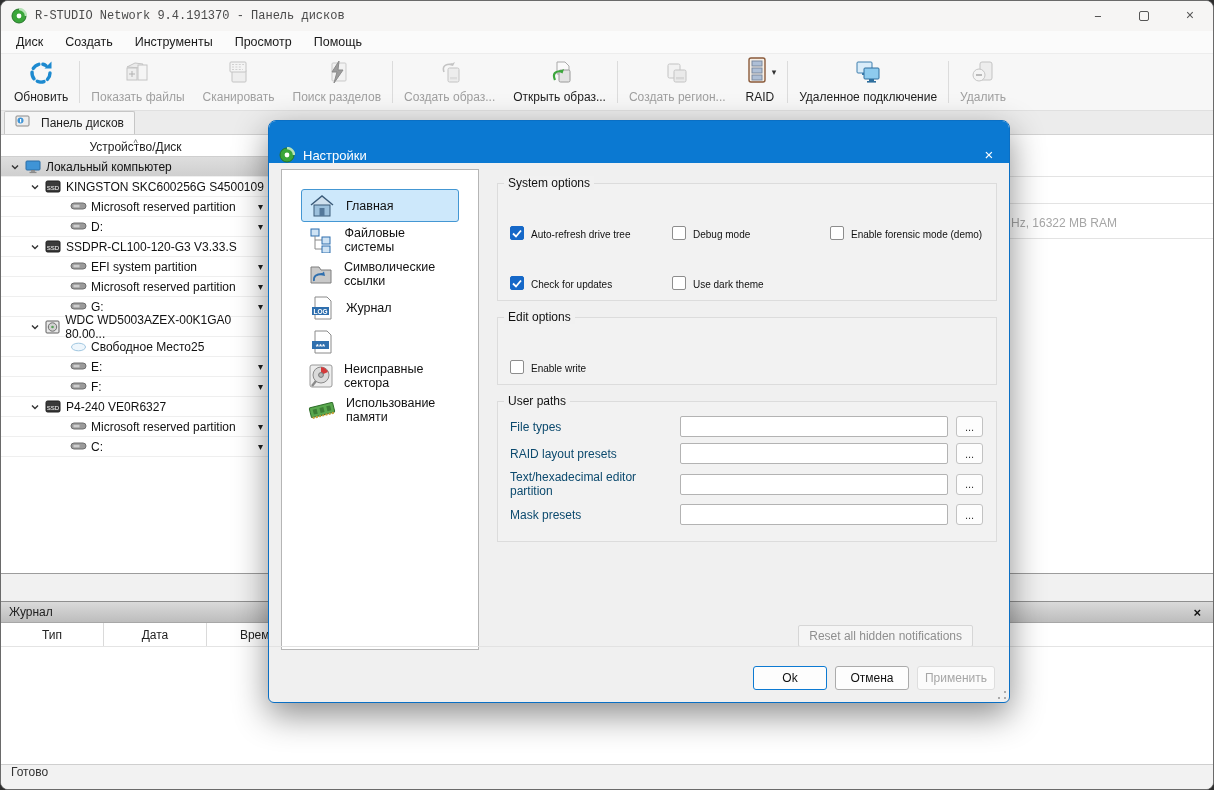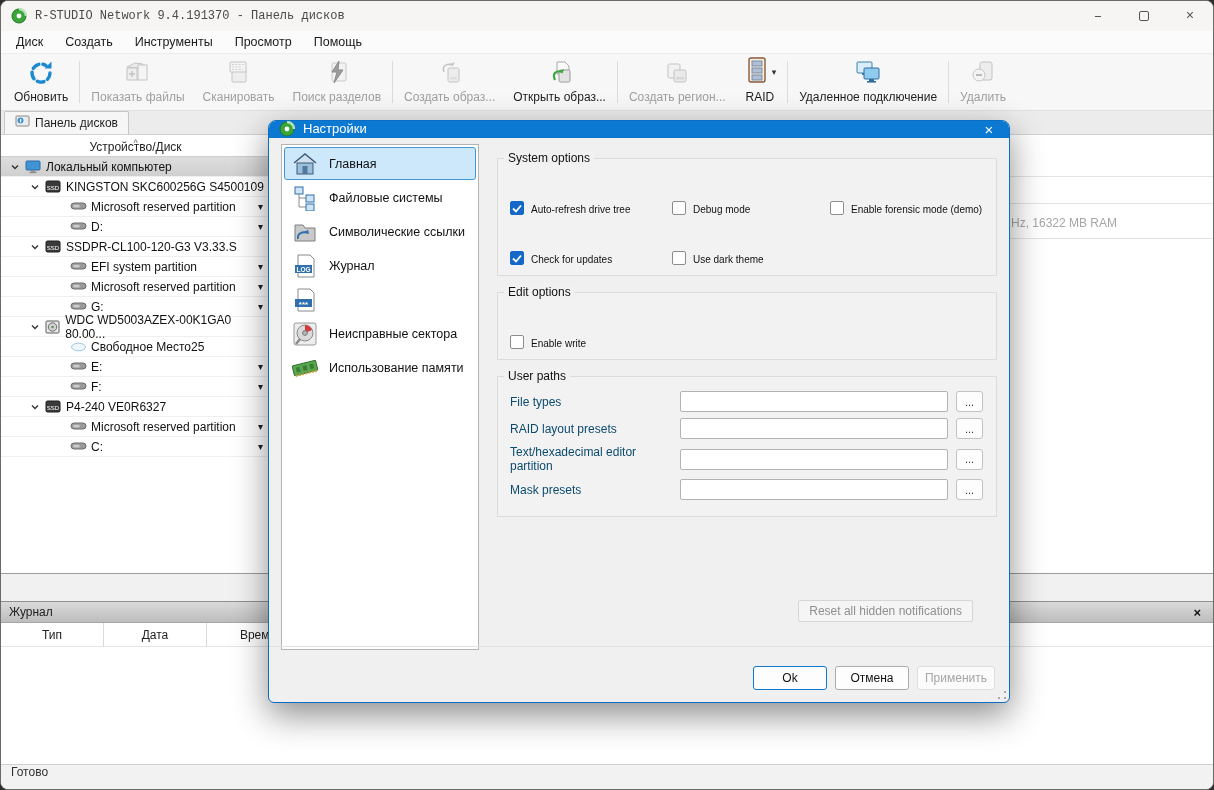--- a/index.html
+++ b/index.html
@@ -23,21 +23,21 @@
   .tbtn { display:flex; flex-direction:column; align-items:center; justify-content:flex-end; padding:3px 9px 4px; font-size:12px; color:#1f1f1f; position:relative; }
   .tbtn:not(.en) { color:#9f9f9f; }
   .tbtn:not(.en) svg { filter:grayscale(1); opacity:.55; }
   .tbtn .iconwrap { display:flex; align-items:center; gap:2px; margin-bottom:2px; }
   .tsep { width:1px; background:#dcdcdc; margin:5px 2px; }
   .ddarrow { font-size:9px; color:#333; }
 
   
   .tabstrip { height:24px; background:#ececec; border-bottom:1px solid #d2d2d2; display:flex; align-items:flex-end; padding-left:3px; flex:0 0 auto; }
   .tab { height:23px; background:#f6f6f6; border:1px solid #c6c6c6; border-bottom:none; border-radius:2px 2px 0 0;
-         display:flex; align-items:center; gap:5px; padding:0 10px; font-size:12px; color:#1f1f1f; }
+         display:flex; align-items:center; gap:11px; padding:0 10px; font-size:12px; color:#1f1f1f; }
 
   
   .mainarea { height:438px; display:flex; background:#fff; position:relative; flex:0 0 auto; }
   .treepanel { width:270px; border-right:1px solid #b0b0b0; background:#fff; display:flex; flex-direction:column; }
   .theader { height:22px; border-bottom:1px solid #cfcfcf; text-align:center; font-size:12px; color:#222; line-height:24px; position:relative; }
   .sortcaret { position:absolute; top:-4px; left:50%; transform:translateX(-50%); font-size:9px; color:#666; }
   .trow { height:20px; display:flex; align-items:center; border-bottom:1px solid #efefef; font-size:12px; color:#111; position:relative; }
   .trow.selected { background:linear-gradient(#dedede,#cfcfcf); }
   .lvl0 { padding-left:5px; } .lvl1 { padding-left:25px; } .lvl2 { padding-left:68px; }
   .expander { width:18px; display:flex; align-items:center; justify-content:center; }
@@ -58,25 +58,25 @@
   .logcols { height:24px; background:#fff; border-bottom:1px solid #e4e4e4; display:flex; font-size:12px; color:#222; }
   .logcell { width:103px; border-right:1px solid #dadada; display:flex; align-items:center; justify-content:center; }
   .logbody { flex:1; background:#fff; }
 
   
   .statusbar { height:27px; background:#f2f2f2; border-top:1px solid #cfcfcf; display:flex; align-items:flex-end; padding:12px 10px; font-size:12px; color:#333; flex:0 0 auto; }
 
   
   .dlg { position:absolute; left:268px; top:120px; width:742px; height:583px; background:#f0f0f0; z-index:10;
          border:1px solid #0a6fc4; border-radius:8px 8px 6px 6px; box-shadow:0 12px 34px rgba(0,0,0,.45); display:flex; flex-direction:column; }
-  .dlgtitle { height:17px; background:#0b79d2; border-radius:7px 7px 0 0; display:flex; align-items:flex-start; gap:8px; padding:0 4px 0 10px; color:#fff; font-size:13px; flex:0 0 auto; }
+  .dlgtitle { height:42px; background:#0b79d2; border-radius:7px 7px 0 0; display:flex; align-items:flex-end; gap:8px; padding:0 4px 0 10px; color:#fff; font-size:13px; flex:0 0 auto; }
   .dlgclose { margin-left:auto; width:32px; text-align:center; font-size:15px; color:#fff; }
   .dlgbody { flex:1; position:relative; }
 
-  .dlgside { position:absolute; left:12px; top:6px; width:198px; bottom:52px; background:#fff; border:1px solid #b5b5b5; padding:2px; }
+  .dlgside { position:absolute; left:12px; top:6px; width:198px; bottom:52px; background:#fff; border:1px solid #b5b5b5; padding:19px; }
   .sitem { height:33px; display:flex; align-items:center; gap:10px; padding:0 6px; font-size:12.5px; color:#111; border:1px solid transparent; border-radius:3px; margin-bottom:1px; }
   .sitem.selected { background:#cde8fb; border-color:#4497d3; }
   .sicon { width:28px; display:flex; align-items:center; justify-content:center; }
 
   .dlgmain { position:absolute; left:228px; right:12px; top:20px; }
   .group { border:1px solid #dcdcdc; border-radius:0; position:relative; margin-bottom:16px; padding:14px 12px 10px; background:#f2f2f2; }
   .gtitle { position:absolute; top:-8px; left:6px; background:#f1f1f1; padding:0 4px; font-size:12px; color:#111; }
   .cbgrid { display:grid; grid-template-columns:162px 158px 1fr; row-gap:8px; }
   .cbrow { display:flex; align-items:flex-end; gap:7px; font-size:10px; color:#111;margin-top:28px; }
   .cb { width:14px; height:14px; border:1px solid #8d8d8d; border-radius:2px; background:#fff; display:flex; align-items:center; justify-content:center; flex:0 0 auto; }

